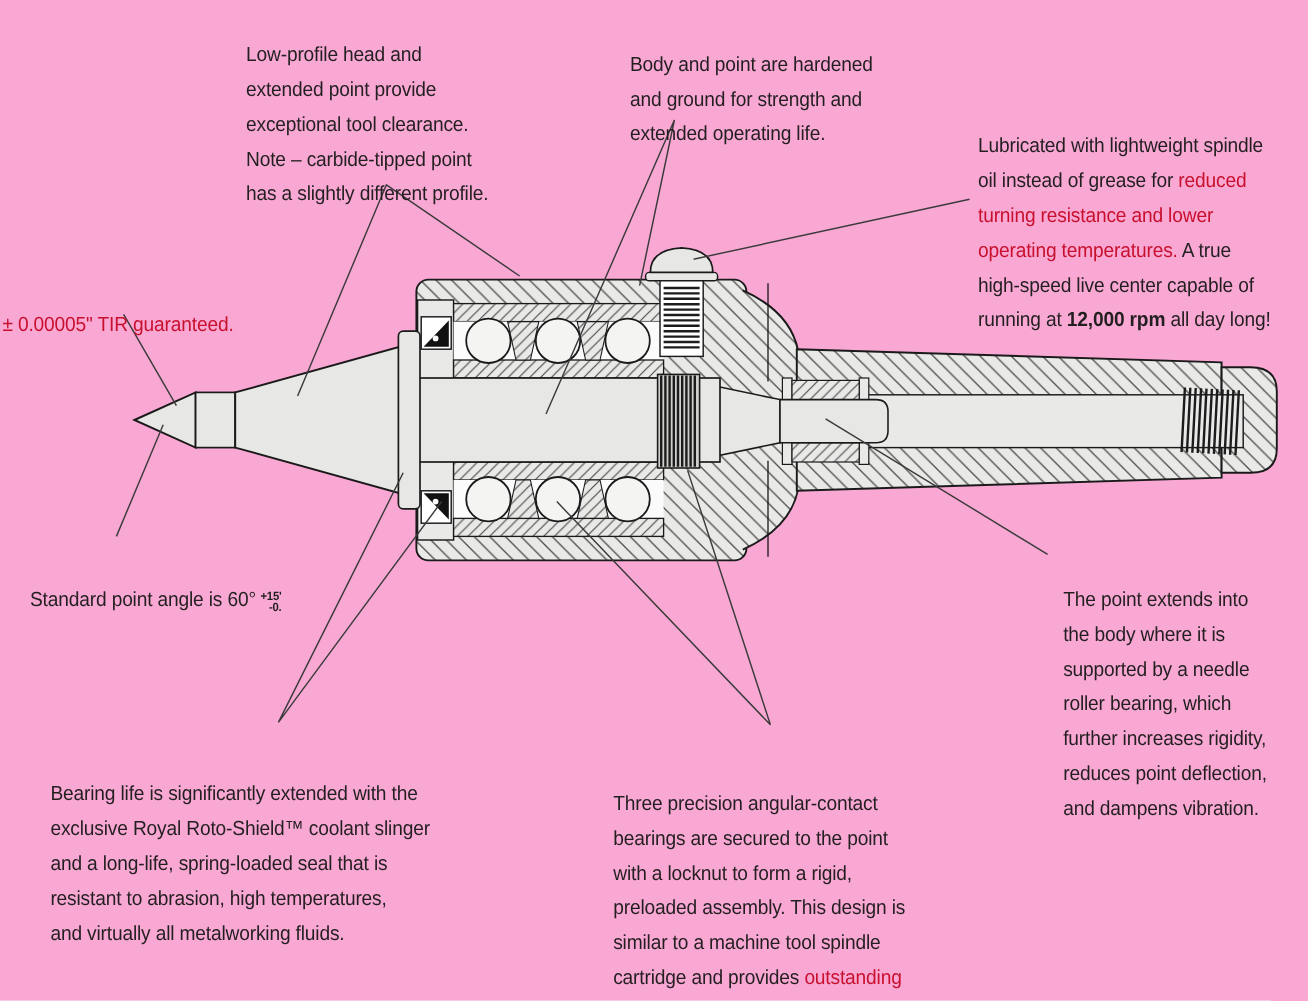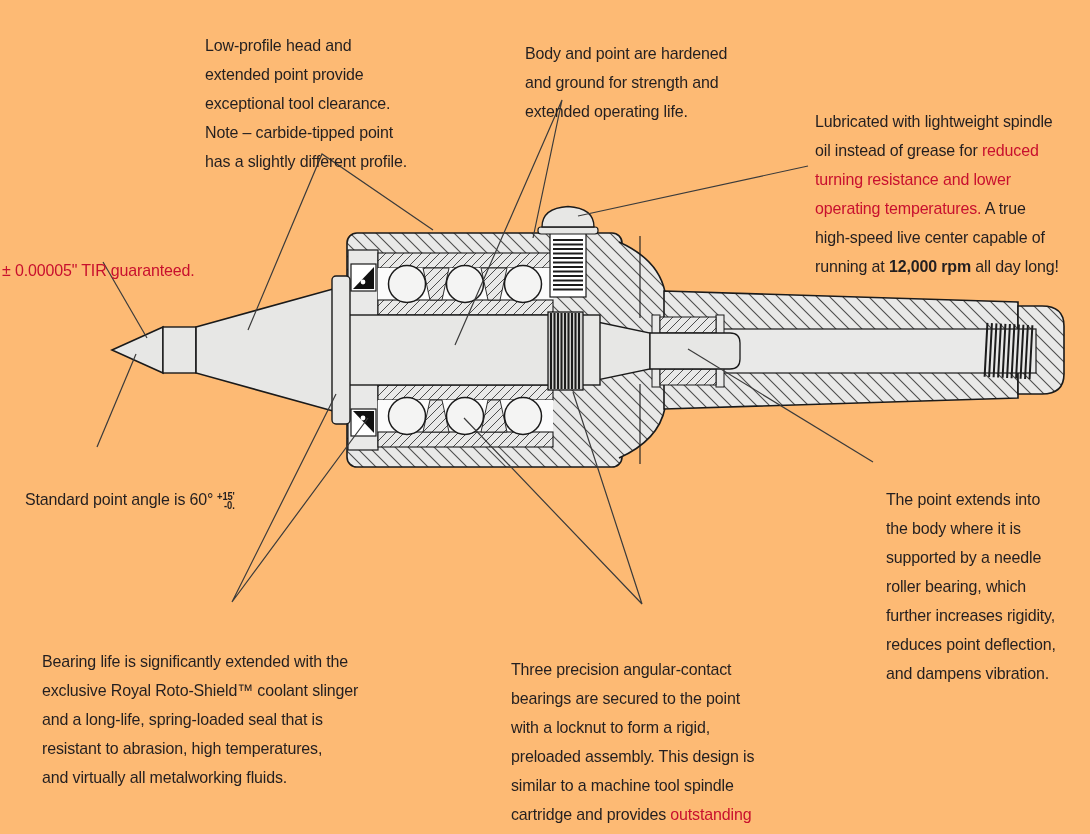--- a/index.html
+++ b/index.html
@@ -1,16 +1,16 @@
 <!DOCTYPE html>
 <html><head>
 <meta charset="utf-8">
 <style>
   html,body{margin:0;padding:0;background:#ffffff;}
-  .stage{position:relative;width:1090px;height:834px;background:#fdba74;overflow:hidden;
+  .stage{position:relative;width:1090px;height:834px;background:#f9a8d4;overflow:hidden;
          font-family:"Liberation Sans",sans-serif;}
   svg{position:absolute;left:0;top:0;}
   .ann{position:absolute;white-space:pre-line;font-size:17px;line-height:29px;
        color:#231f20;letter-spacing:-0.15px;transform:scaleX(.94);transform-origin:0 0;}
   .c-red{color:#c8102e;}
   .ann b{font-weight:bold;}
   .tol{display:inline-flex;flex-direction:column;align-items:flex-end;
        font-size:10px;line-height:9px;vertical-align:5px;margin-left:4px;font-weight:bold;}
 </style>
 </head>

